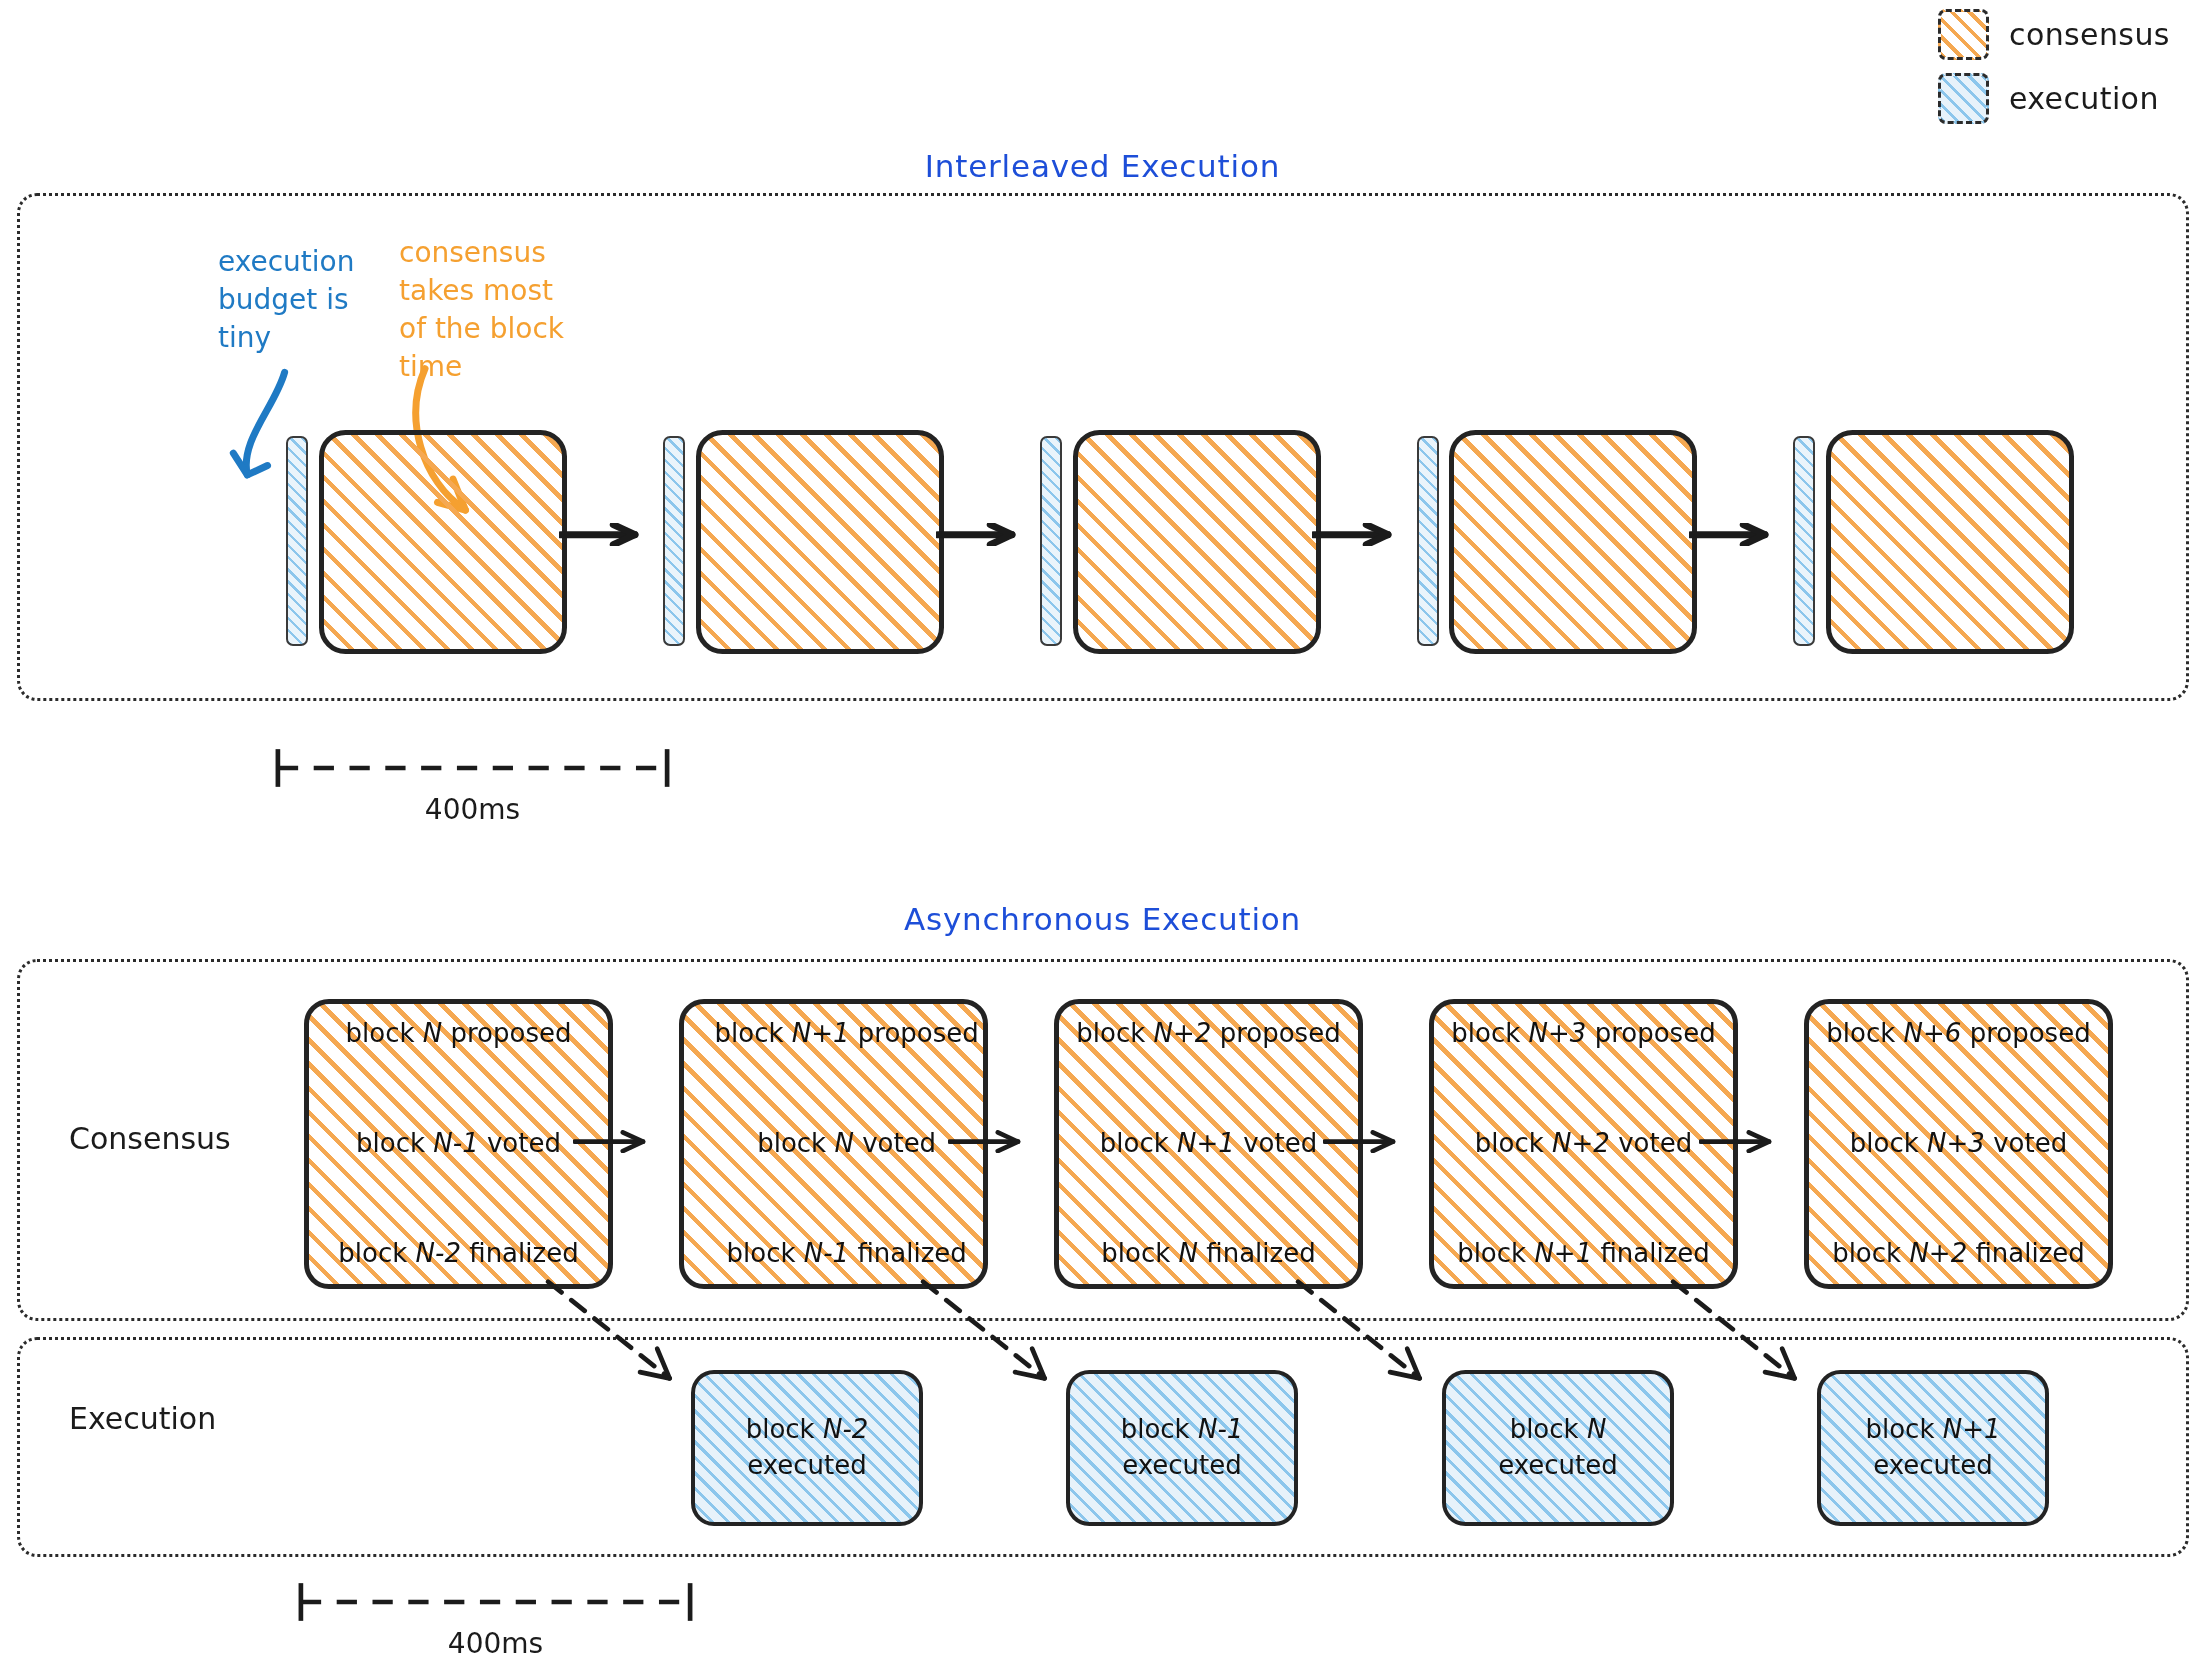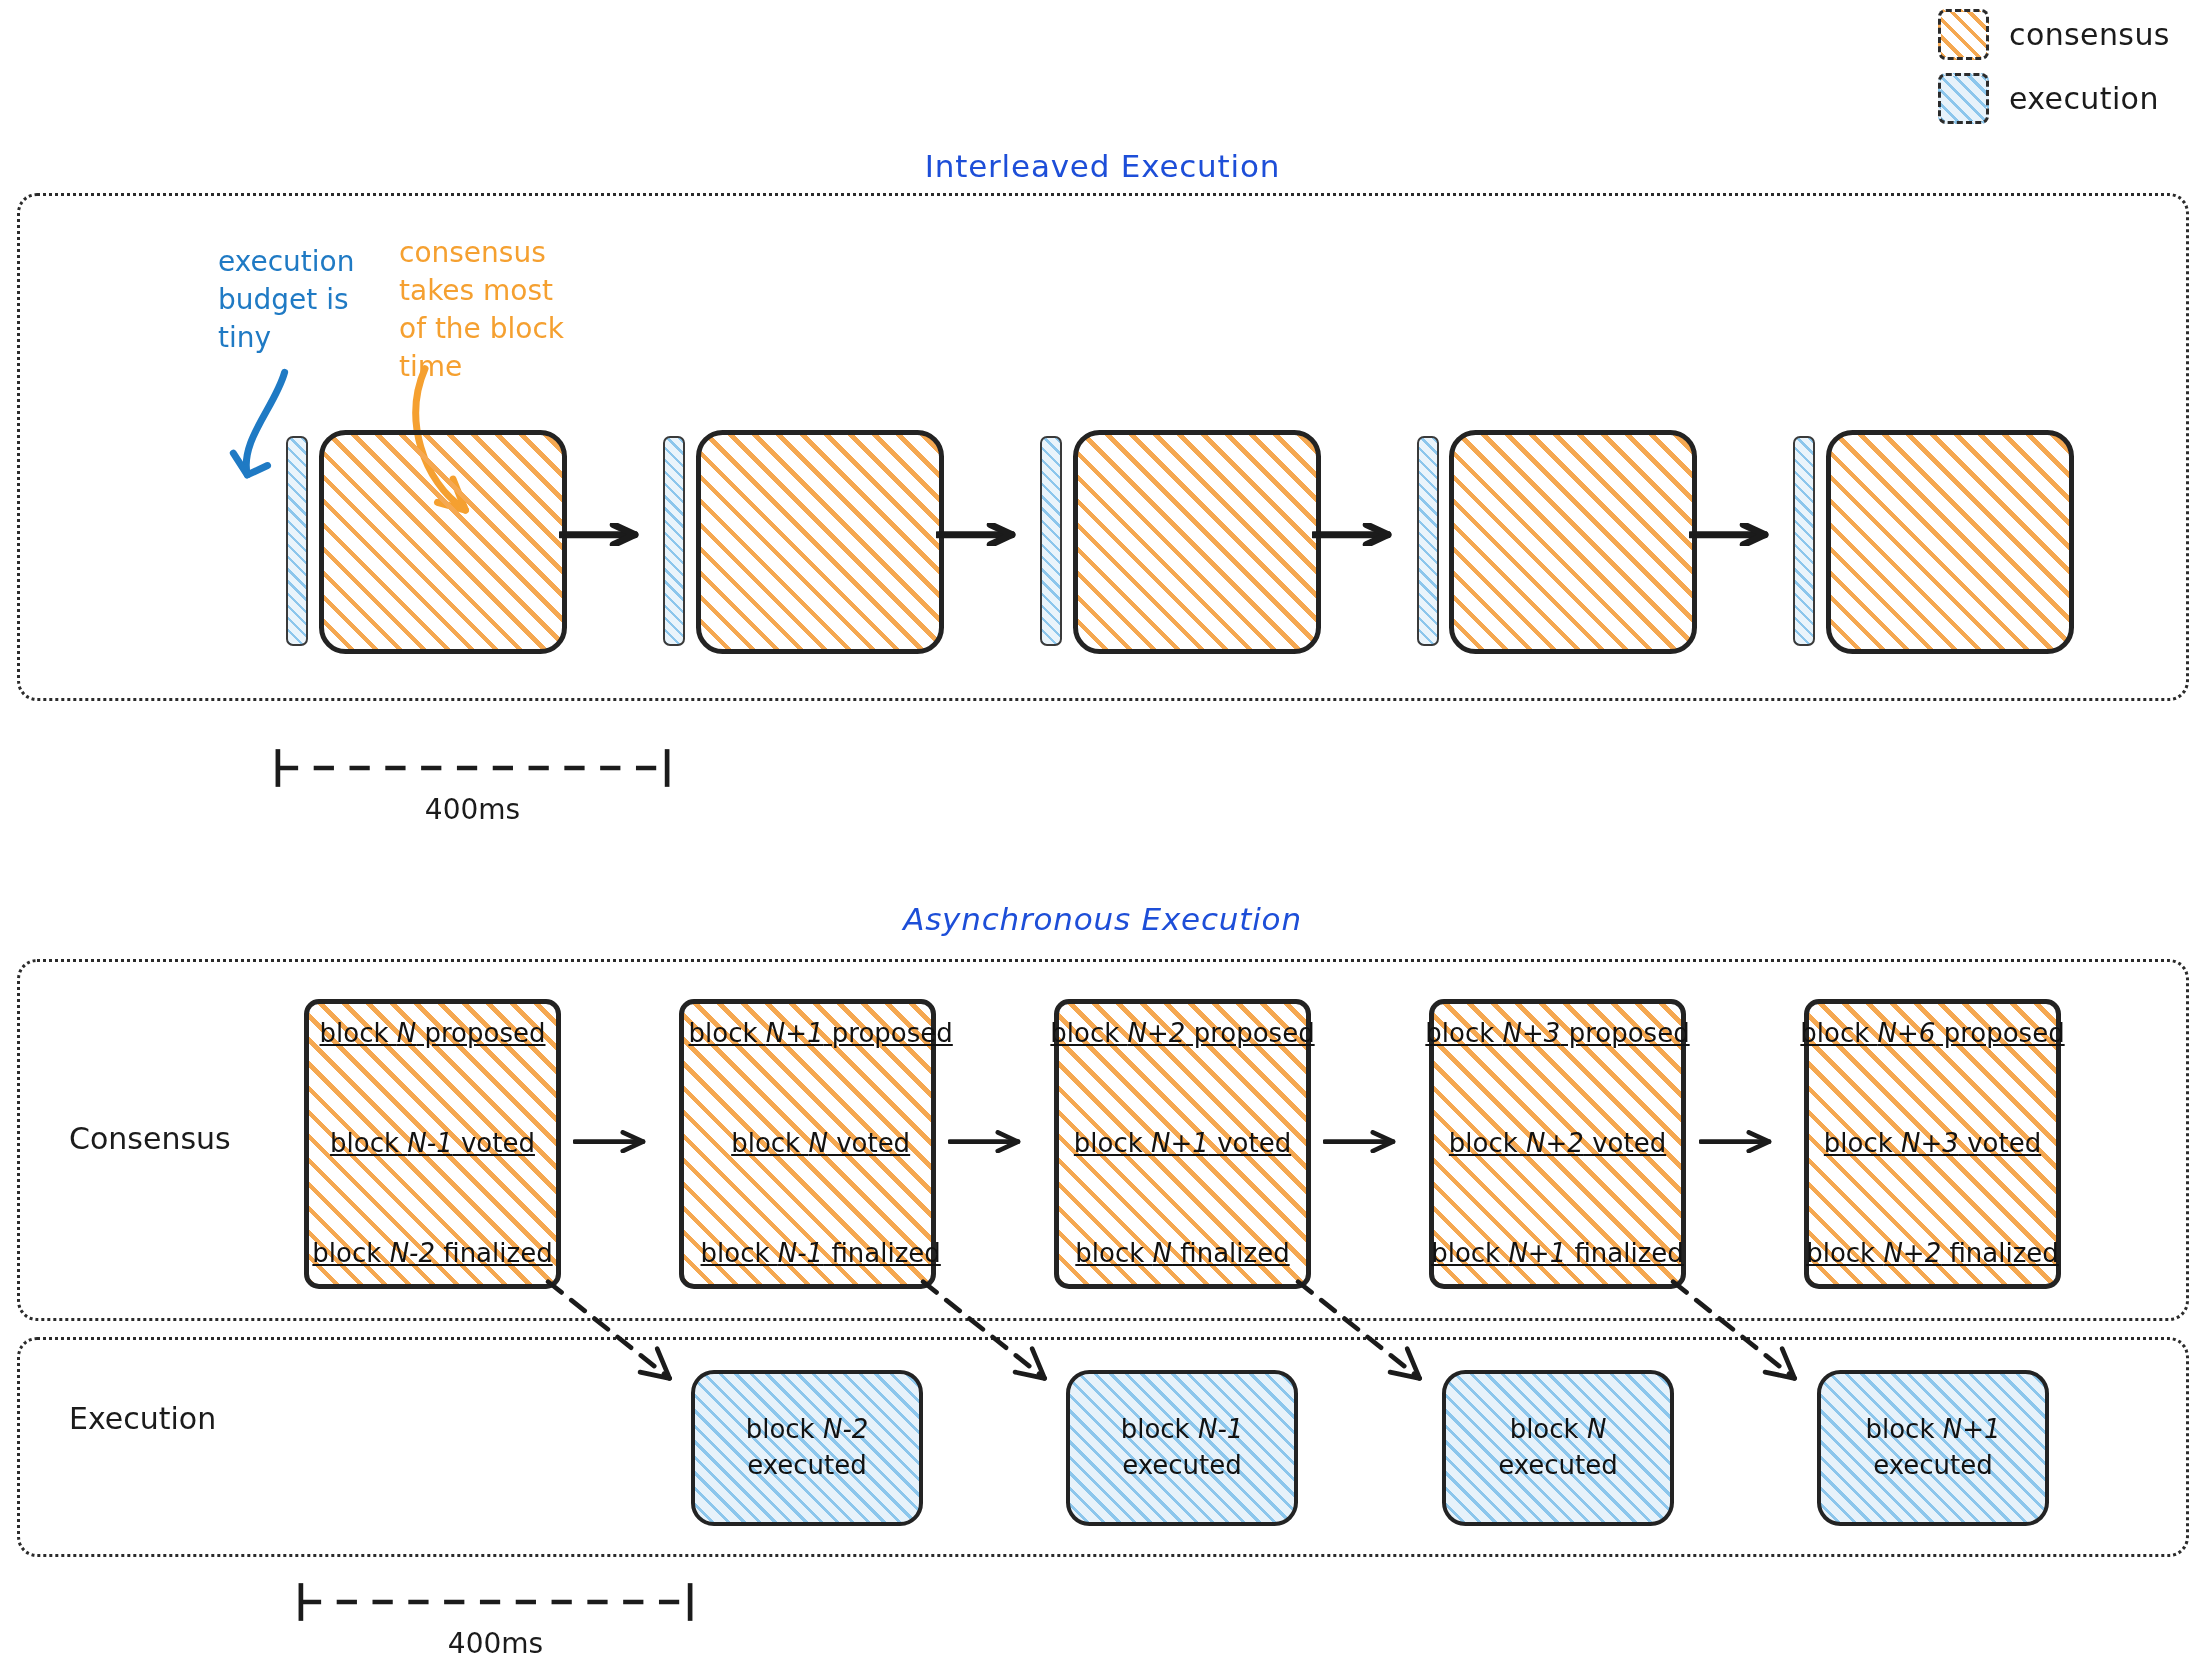--- a/index.html
+++ b/index.html
@@ -20,21 +20,21 @@
   .sw-consensus{background-image:repeating-linear-gradient(45deg,#f5a851 0 3.9px,rgba(255,255,255,0) 3.9px 12.5px);}
   .sw-execution{background-color:#e7f2fa;background-image:repeating-linear-gradient(45deg,#8cc6ec 0 3.1px,rgba(255,255,255,0) 3.1px 10px);}
   .legend-label{font-size:30px;letter-spacing:0.4px;color:#1b1b1b;}
 
   
   .section-title{
     position:absolute;width:100%;text-align:center;
     font-size:31px;letter-spacing:0.8px;color:#1d4ed8;
   }
   #title-interleaved{top:148px;left:0;}
-  #title-async{top:901px;left:0;font-style:italic;}
+  #title-async{top:901px;left:0;}
 
   
   .panel{
     position:absolute;border:3.1px dotted #2b2b2b;border-radius:20px;
     box-sizing:border-box;background:transparent;
   }
   #panel-interleaved{left:17px;top:193px;width:2172px;height:508px;}
   #panel-consensus{left:17px;top:959px;width:2172px;height:362px;}
   #panel-execution{left:17px;top:1337px;width:2172px;height:220px;}
 
@@ -57,26 +57,26 @@
   }
   .arrow-top{position:absolute;top:523px;width:93px;height:23.4px;}
 
   
   .anno{position:absolute;font-size:28px;line-height:1.36;text-align:left;}
   #anno-exec{left:218px;top:243px;width:156px;color:#1f7ac4;}
   #anno-cons{left:399px;top:234px;width:179px;color:#f5a030;}
 
   
   .cons-block{
-    position:absolute;top:999px;width:257px;height:290px;border-radius:15px;
+    position:absolute;top:999px;width:309px;height:290px;border-radius:25px;
     border:5.4px solid #232323;box-sizing:border-box;
     background-image:repeating-linear-gradient(45deg,#f5a851 0 4.7px,rgba(255,255,255,0) 4.7px 17px);
     display:flex;flex-direction:column;justify-content:space-between;
     align-items:center;padding:14px 4.7px 14px;
-    font-size:26px;line-height:1.22;text-align:center;color:#121212;text-decoration:underline;
+    font-size:26px;line-height:1.22;text-align:center;color:#121212;
   }
   .cons-block .ln{white-space:nowrap;}
   .cons-block .mid{margin:auto 8px;}
   .cons-block em{font-style:italic;}
 
   
   .exec-block{
     position:absolute;top:1370px;width:232px;height:156px;border-radius:23.4px;
     border:4.7px solid #232323;box-sizing:border-box;
     background-color:#e7f2fa;

